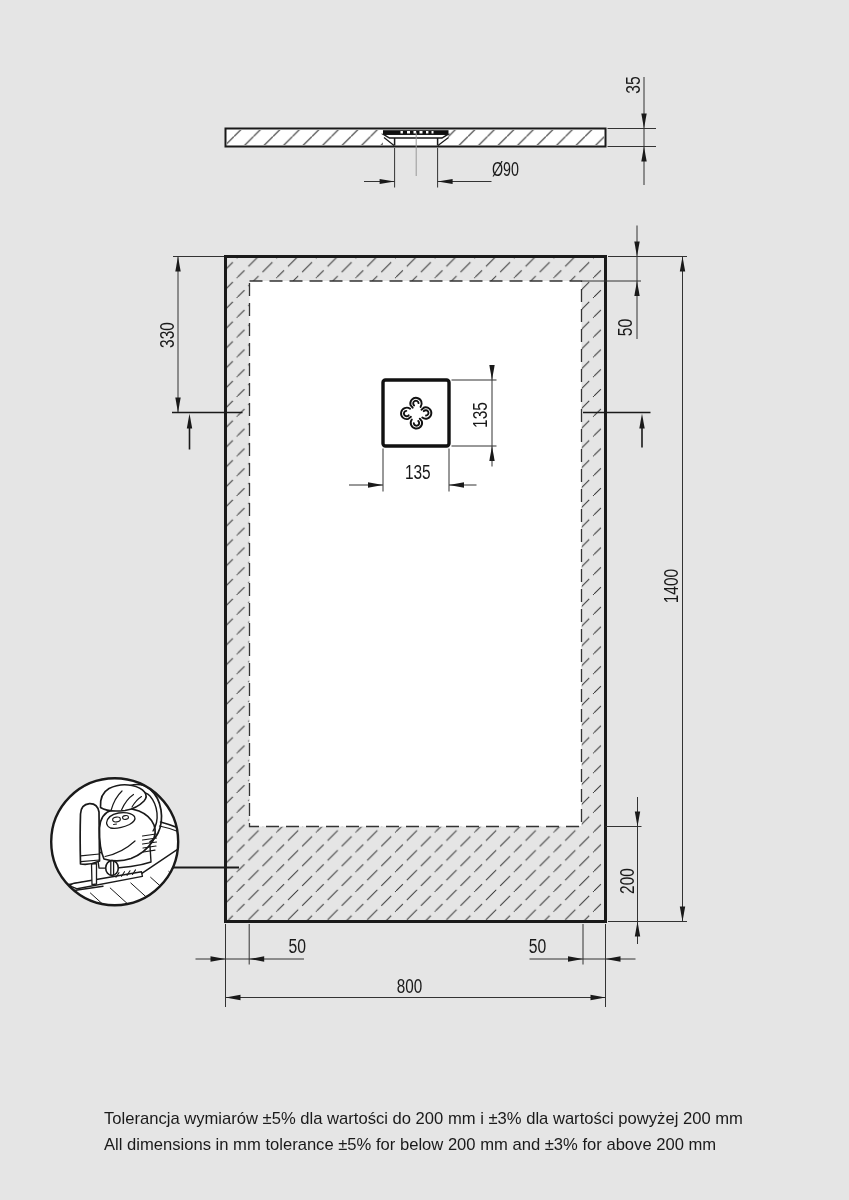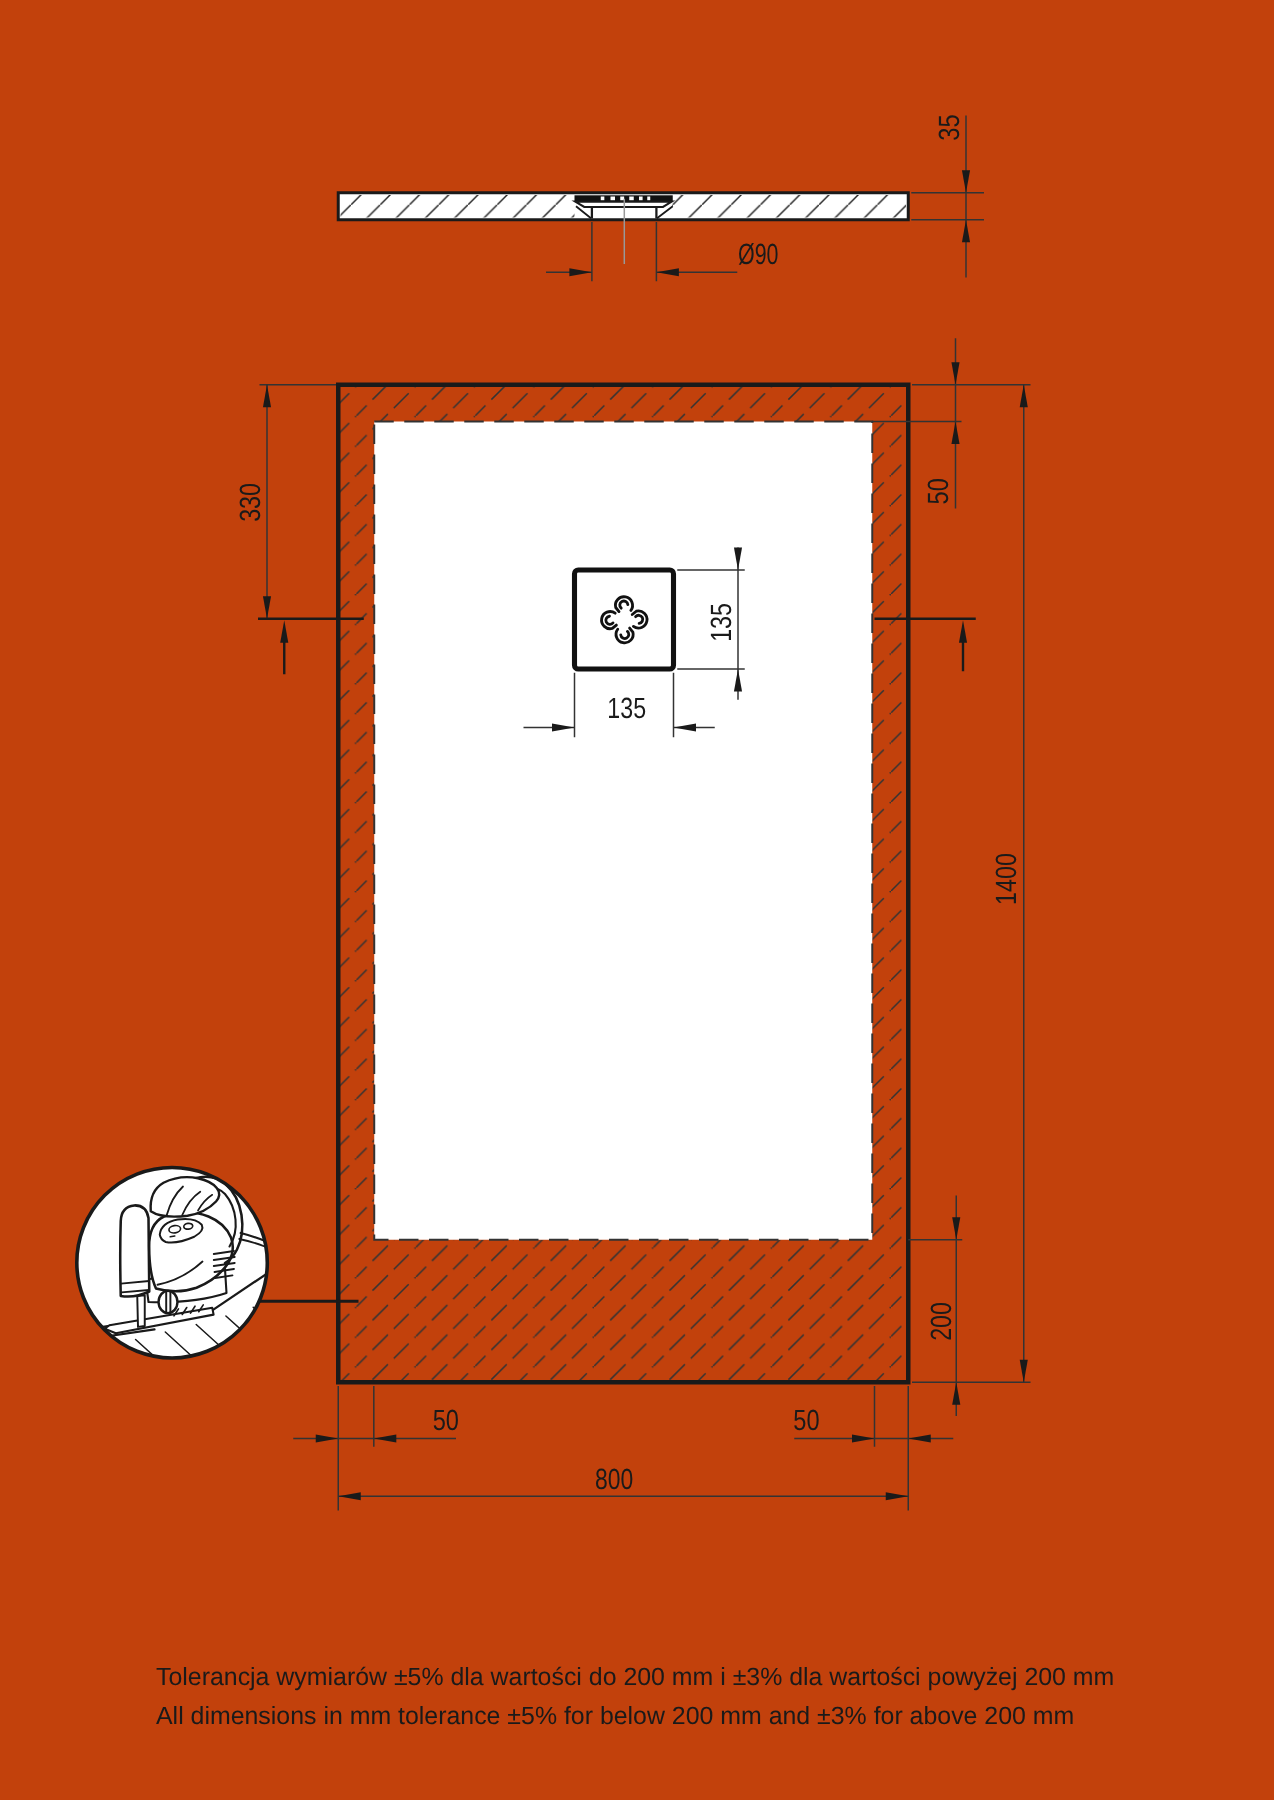--- a/index.html
+++ b/index.html
@@ -1,16 +1,16 @@
 <!DOCTYPE html>
 <html><head>
 <meta charset="utf-8">
 <style>
 html,body{margin:0;padding:0;background:#ffffff;}
-#page{position:relative;width:849px;height:1200px;background:#c2410c;overflow:hidden;}
+#page{position:relative;width:849px;height:1200px;background:#e5e5e5;overflow:hidden;}
 svg{position:absolute;left:0;top:0;}
 text{font-family:"Liberation Sans",sans-serif;fill:#1a1a1a;}
 </style>
 </head>
 <body>
 <div id="page">
 <svg width="849" height="1200" viewBox="0 0 849 1200">
 <defs>
 <pattern id="hs" width="19.5" height="19.5" patternUnits="userSpaceOnUse">
 <path d="M-3,22.5 L22.5,-3" stroke="#222" stroke-width="1" fill="none"></path>

